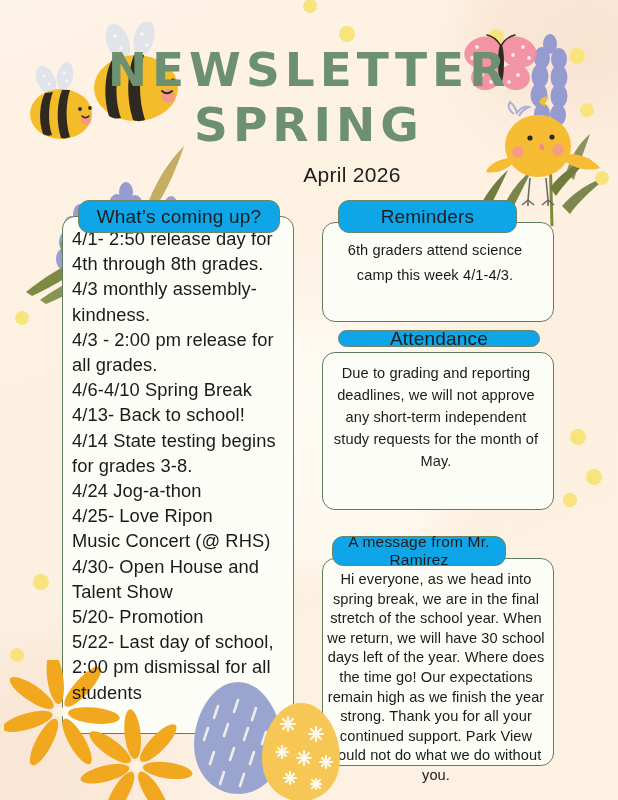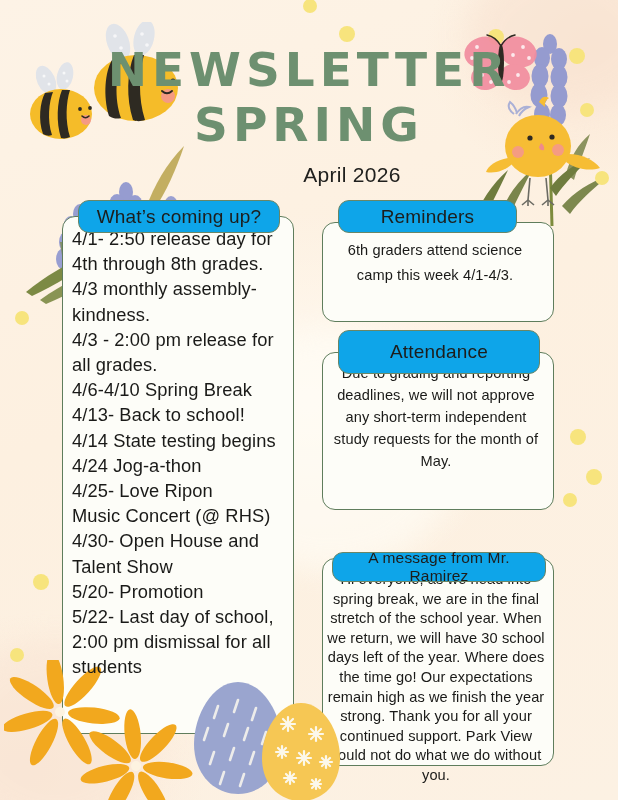--- a/index.html
+++ b/index.html
@@ -425,45 +425,46 @@
 <div class="body-text" id="agenda-list">
     <div>4/1- 2:50 release day for</div>
     <div>4th through 8th grades.</div>
     <div>4/3 monthly assembly-</div>
     <div>kindness.</div>
     <div>4/3 - 2:00 pm release for</div>
     <div>all grades.</div>
     <div>4/6-4/10 Spring Break</div>
     <div>4/13- Back to school!</div>
     <div>4/14 State testing begins</div>
+    <div>for grades 3-8.</div>
     <div>4/24 Jog-a-thon</div>
     <div>4/25- Love Ripon</div>
     <div>Music Concert (@ RHS)</div>
     <div>4/30- Open House and</div>
     <div>Talent Show</div>
     <div>5/20- Promotion</div>
     <div>5/22- Last day of school,</div>
     <div>2:00 pm dismissal for all</div>
     <div>students</div>
   </div>
 
 <div class="card" style="left:322px;top:222px;width:232px;height:100px;"></div>
 <div class="pill" style="left:338px;top:200px;width:179px;height:33px;">
   <span class="pill-text">Reminders</span>
 </div>
 <div class="body-text" id="reminders-body">6th graders attend science camp this week 4/1-4/3.</div>
 
 <div class="card" style="left:322px;top:352px;width:232px;height:158px;"></div>
-<div class="pill" style="left:338px;top:330px;width:202px;height:44px;">
+<div class="pill" style="left:338px;top:330px;width:202px;height:17px;">
   <span class="pill-text">Attendance</span>
 </div>
 <div class="body-text" id="attendance-body">Due to grading and reporting deadlines, we will not approve any short-term independent study requests for the month of May.</div>
 
 <div class="card" style="left:322px;top:558px;width:232px;height:208px;"></div>
-<div class="pill" style="left:332px;top:552px;width:214px;height:30px;">
+<div class="pill" style="left:332px;top:536px;width:174px;height:30px;">
   <span class="pill-text small">A message from Mr. Ramirez</span>
 </div>
 <div class="body-text" id="message-body">Hi everyone, as we head into spring break, we are in the final stretch of the school year. When we return, we will have 30 school days left of the year. Where does the time go! Our expectations remain high as we finish the year strong. Thank you for all your continued support. Park View could not do what we do without you.</div>
 
 <div class="dot" style="left: 303px; top: -1px; width: 14px; height: 14px; background: rgb(247, 228, 125); z-index: 3;"></div>
 <div class="dot" style="left: 339px; top: 26px; width: 16px; height: 16px; background: rgb(247, 228, 125); z-index: 3;"></div>
 <div class="dot" style="left: 488px; top: 29px; width: 16px; height: 16px; background: rgb(247, 228, 125); z-index: 3;"></div>
 <div class="dot" style="left: 569px; top: 48px; width: 16px; height: 16px; background: rgb(247, 228, 125); z-index: 3;"></div>
 <div class="dot" style="left: 580px; top: 103px; width: 14px; height: 14px; background: rgb(247, 228, 125); z-index: 3;"></div>
 <div class="dot" style="left: 595px; top: 171px; width: 14px; height: 14px; background: rgb(247, 228, 125); z-index: 3;"></div>

